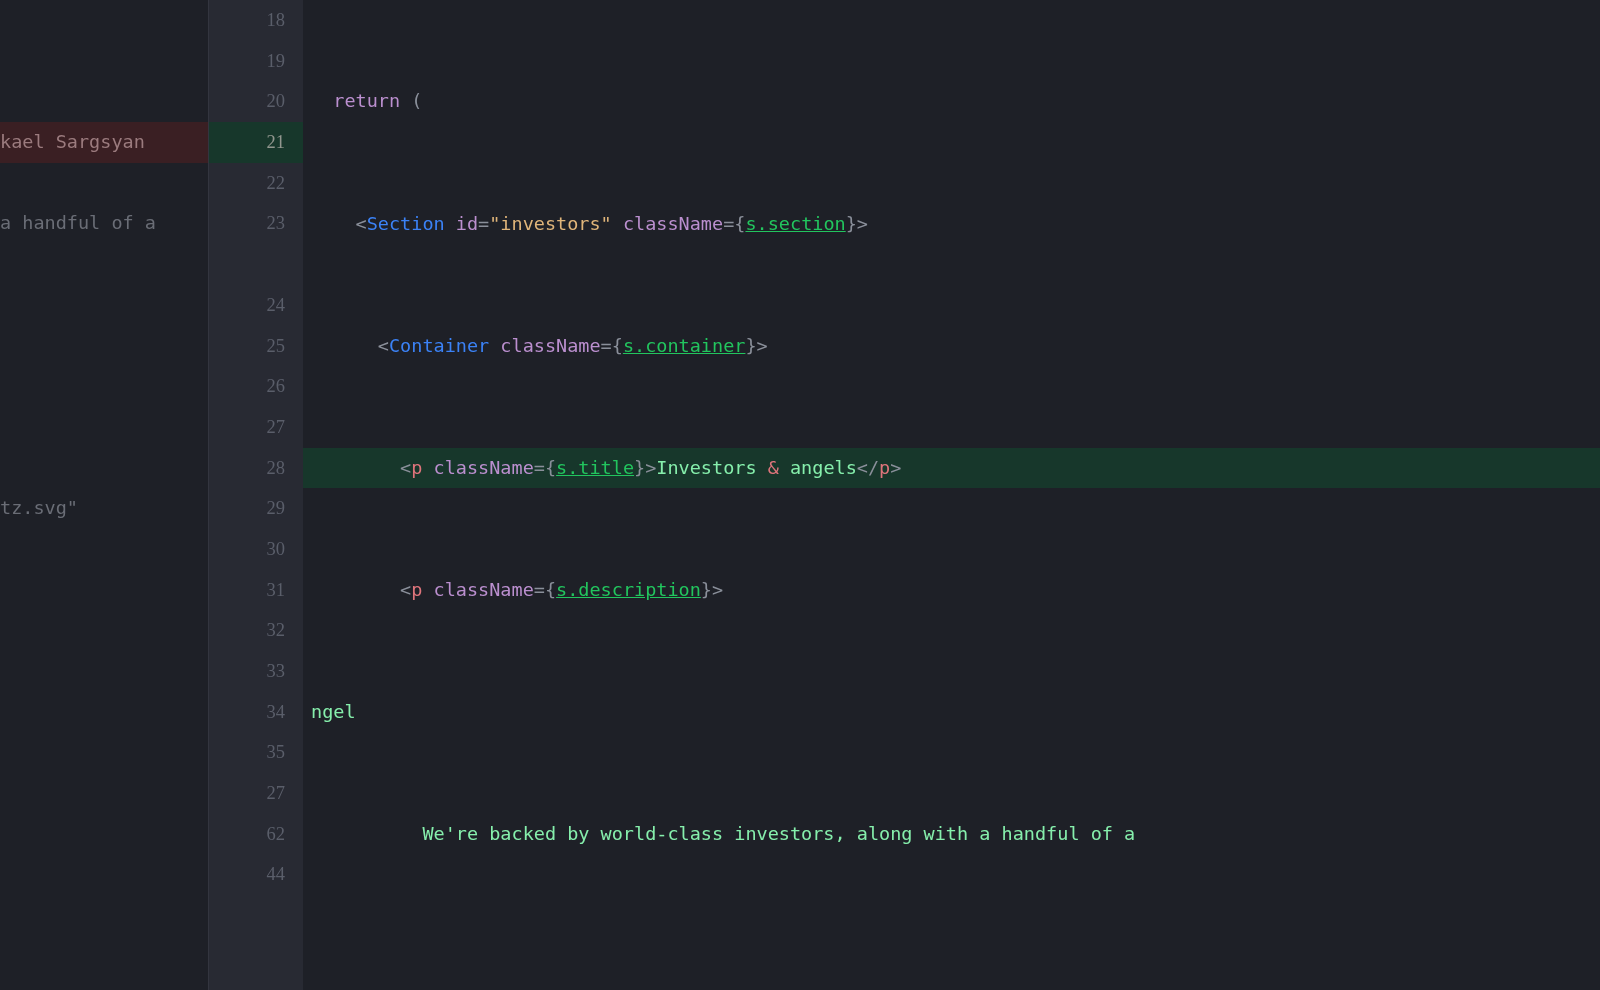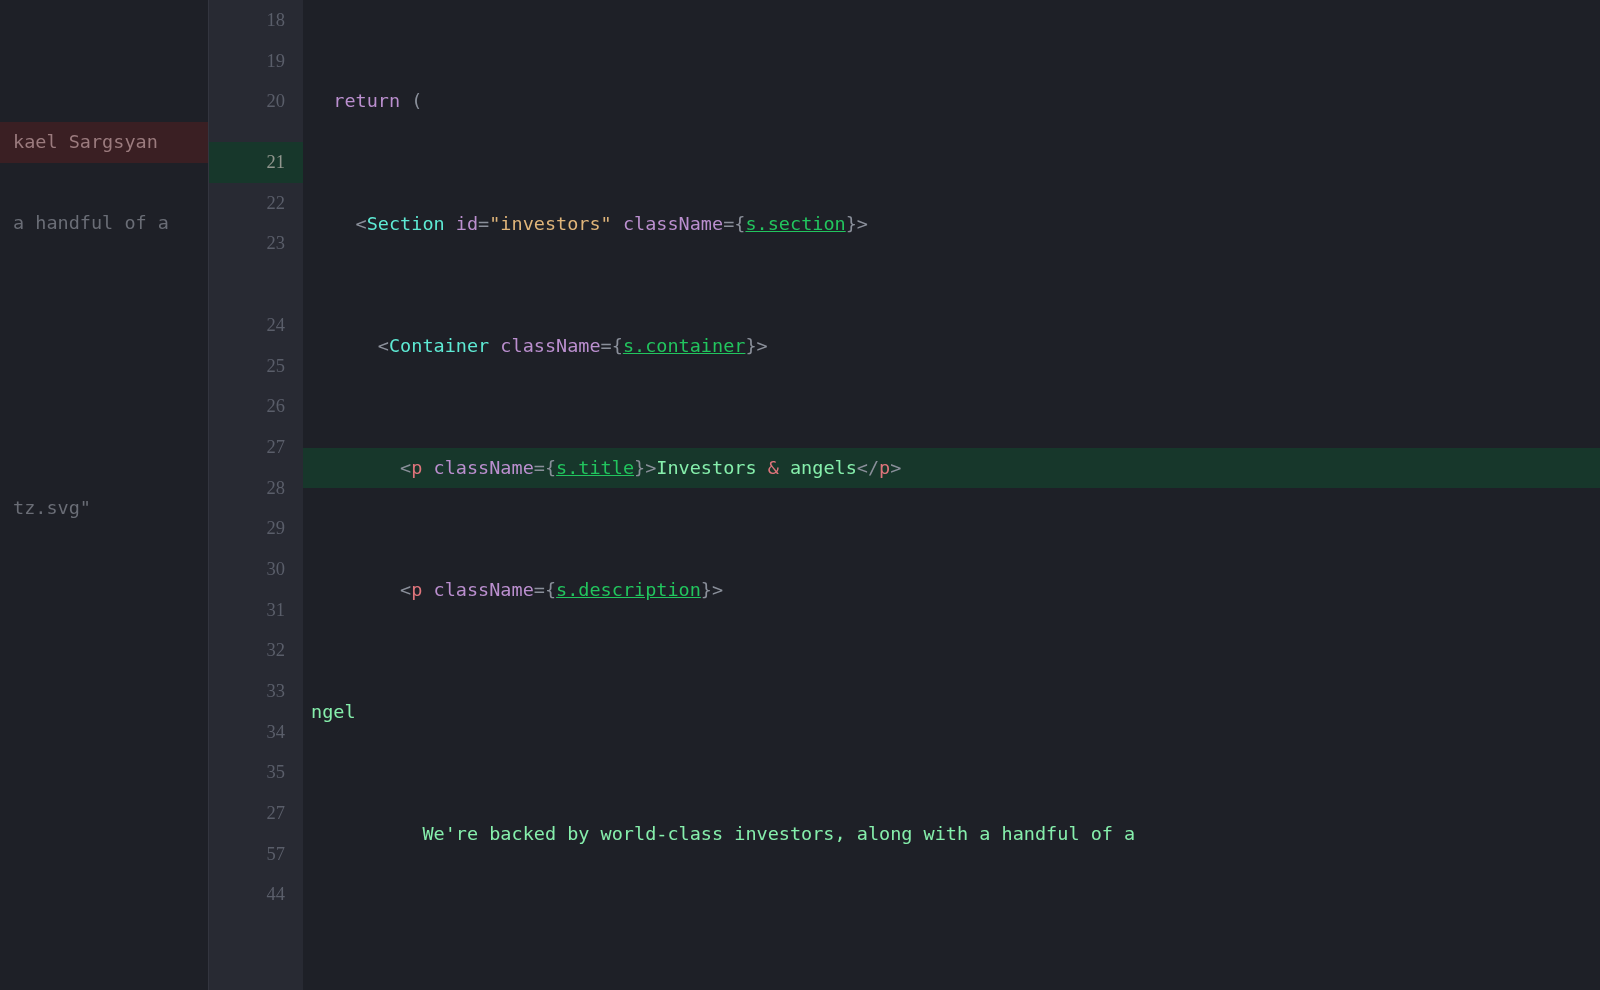--- a/index.html
+++ b/index.html
@@ -24,21 +24,21 @@
     .blame-column {
       width: 208px;
       flex-shrink: 0;
       background: #1e2027;
       color: #6a6d76;
       overflow: hidden;
       white-space: nowrap;
     }
     .blame-row {
       height: 40.7px;
-      padding-left: 13px;
+      padding-left: 0;
       display: flex;
       align-items: flex-end;
     }
     .blame-row.author {
       background: #3a1f23;
       color: #9b7b7e;
     }
     .gutter {
       width: 95px;
       flex-shrink: 0;
@@ -51,42 +51,41 @@
     .gutter-line {
       height: 40.7px;
       padding-right: 18px;
       display: flex;
       align-items: center;
       justify-content: flex-end;
     }
     .gutter-line.highlighted {
       background: #17372b;
       color: #92978f;
-      margin-top: 20px;
     }
     .code-column {
       flex: 1;
       background: #1e2027;
       position: relative;
       overflow: hidden;
       white-space: pre;
     }
     .code-line {
       height: 40.7px;
       padding-left: 8px;
       display: flex;
       align-items: center;
       text-align: right;
     }
     .code-line.highlighted {
       background: #17372b;
     }
     .punct { color: #8a8f9a; }
     .bracket-angle { color: #8a8f9a; }
-    .tag-jsx { color: #5eead4; }
+    .tag-jsx { color: #3b82f6; }
     .tag-html { color: #de747b; }
     .attr { color: #bb8fcf; }
     .brace { color: #8a8f9a; }
     .value { color: #22c55e; text-decoration: underline; }
     .string { color: #e0b57a; }
     .keyword { color: #bb8fcf; }
     .text-content { color: #86efac; }
     .paren { color: #8a8f9a; }
     .amp { color: #de747b; }
   </style>
@@ -140,21 +139,21 @@
     <div class="gutter-line">27</div>
     <div class="gutter-line">28</div>
     <div class="gutter-line">29</div>
     <div class="gutter-line">30</div>
     <div class="gutter-line">31</div>
     <div class="gutter-line">32</div>
     <div class="gutter-line">33</div>
     <div class="gutter-line">34</div>
     <div class="gutter-line">35</div>
     <div class="gutter-line">27</div>
-    <div class="gutter-line">57</div>
+    <div class="gutter-line">62</div>
     <div class="gutter-line">44</div>
   </div>
 
   <div class="code-column">
     <div class="code-line"><span>  </span><span class="keyword">return</span><span class="paren"> (</span></div>
     <div class="code-line"><span>    </span><span class="bracket-angle">&lt;</span><span class="tag-jsx">Section</span><span> </span><span class="attr">id</span><span class="punct">=</span><span class="string">"investors"</span><span> </span><span class="attr">className</span><span class="punct">=</span><span class="brace">{</span><span class="value">s.section</span><span class="brace">}</span><span class="bracket-angle">&gt;</span></div>
     <div class="code-line"><span>      </span><span class="bracket-angle">&lt;</span><span class="tag-jsx">Container</span><span> </span><span class="attr">className</span><span class="punct">=</span><span class="brace">{</span><span class="value">s.container</span><span class="brace">}</span><span class="bracket-angle">&gt;</span></div>
     <div class="code-line highlighted"><span>        </span><span class="bracket-angle">&lt;</span><span class="tag-html">p</span><span> </span><span class="attr">className</span><span class="punct">=</span><span class="brace">{</span><span class="value">s.title</span><span class="brace">}</span><span class="bracket-angle">&gt;</span><span class="text-content">Investors </span><span class="amp">&amp;</span><span class="text-content"> angels</span><span class="bracket-angle">&lt;/</span><span class="tag-html">p</span><span class="bracket-angle">&gt;</span></div>
     <div class="code-line"><span>        </span><span class="bracket-angle">&lt;</span><span class="tag-html">p</span><span> </span><span class="attr">className</span><span class="punct">=</span><span class="brace">{</span><span class="value">s.description</span><span class="brace">}</span><span class="bracket-angle">&gt;</span></div>
     <div class="code-line"><span></span><span class="text-content">ngel</span></div>

